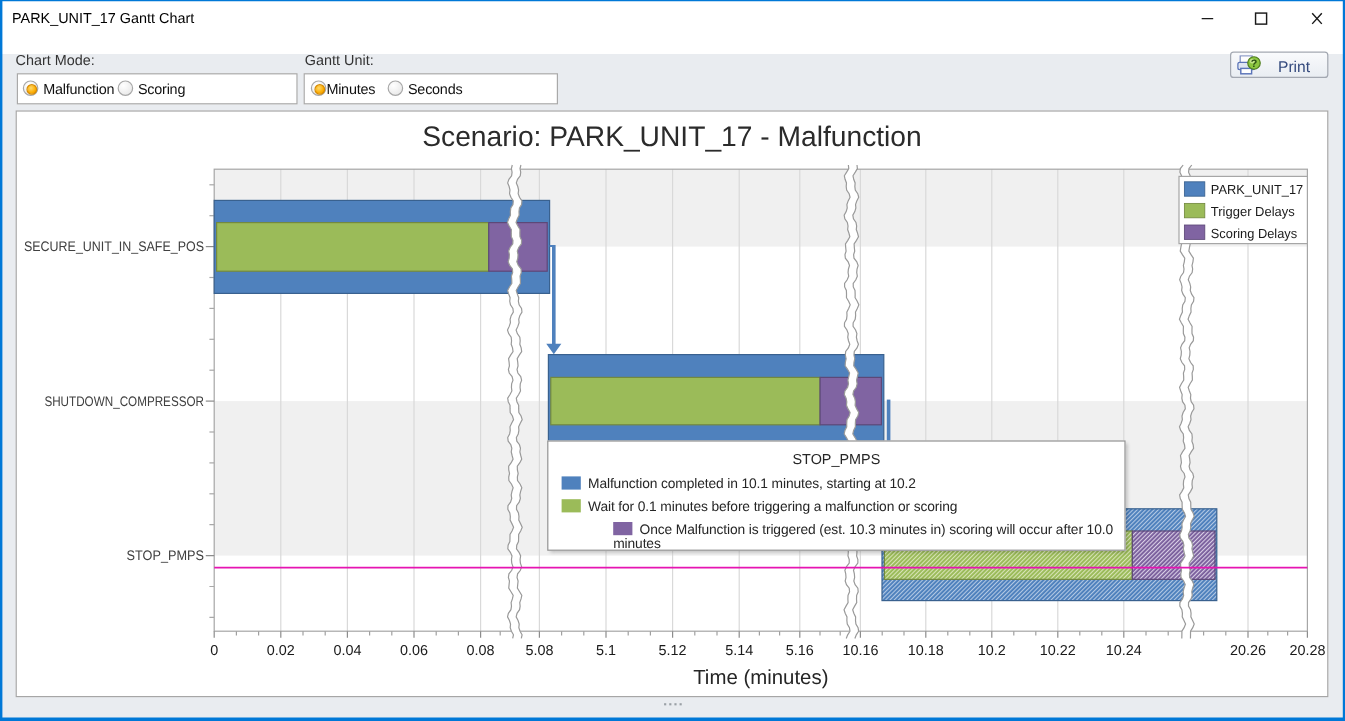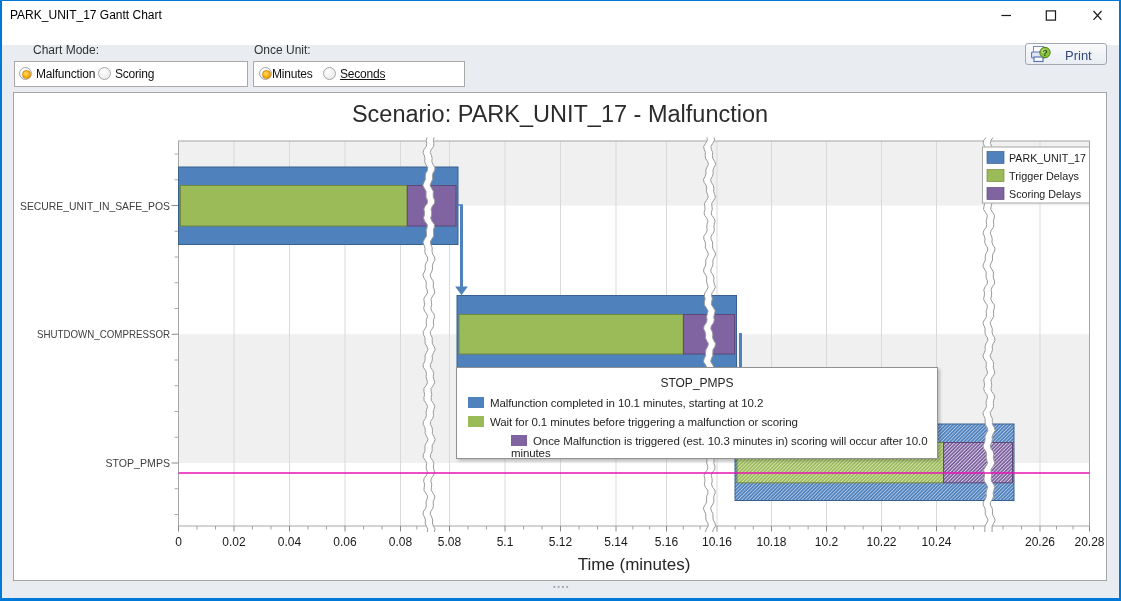--- a/index.html
+++ b/index.html
@@ -23,32 +23,32 @@
 <body>
 <div class="winborder"></div>
 <div class="titlebar">
     <div class="title">PARK_UNIT_17 Gantt Chart</div>
 <svg style="position:absolute;left:979px;top:0" width="142" height="30" xmlns="http://www.w3.org/2000/svg">
 <line x1="22.4" y1="15.5" x2="32" y2="15.5" stroke="#1a1a1a" stroke-width="1.2"></line>
 <rect x="67.3" y="10.9" width="9.2" height="9.2" fill="none" stroke="#1a1a1a" stroke-width="1.2"></rect>
 <path d="M114.5,11 L122.5,19.9 M122.5,11 L114.5,19.9" stroke="#1a1a1a" stroke-width="1.2"></path>
 </svg>
 </div>
-<div class="lbl" style="left:13px;top:43px;margin-left:20px;">Chart Mode:</div>
-<div class="lbl" style="left:254px;top:43px;">Once Unit:</div>
+<div class="lbl" style="left:13px;top:43px;">Chart Mode:</div>
+<div class="lbl" style="left:254px;top:43px;">Gantt Unit:</div>
 <div class="gbox" style="left:14px;top:61px;width:234px;height:26px;"></div>
 <div class="gbox" style="left:253px;top:61px;width:212px;height:26px;"></div>
 <div class="radio sel" style="left:19px;top:67px;"></div>
 <div class="rlab" style="left:36px;top:67px;">Malfunction</div>
 <div class="radio" style="left:98px;top:67px;"></div>
 <div class="rlab" style="left:115px;top:67px;">Scoring</div>
 <div class="radio sel" style="left:259px;top:67px;"></div>
 <div class="rlab" style="left:272px;top:67px;">Minutes</div>
 <div class="radio" style="left:323px;top:67px;"></div>
-<div class="rlab" style="left:340px;top:67px;text-decoration:underline;">Seconds</div>
+<div class="rlab" style="left:340px;top:67px;">Seconds</div>
 <div class="printbtn">
 <svg width="24" height="19" style="position:absolute;left:5px;top:2px" xmlns="http://www.w3.org/2000/svg">
 <rect x="2.5" y="0.5" width="10" height="6" fill="#fdfdfd" stroke="#7c8cbe" stroke-width="1"></rect>
 <rect x="0.5" y="6" width="14" height="6" rx="1.5" fill="#dfe6f2" stroke="#5b74b8" stroke-width="1.2"></rect>
 <rect x="3" y="11" width="9" height="4.5" fill="#ffffff" stroke="#5b74b8" stroke-width="1.2"></rect>
 <circle cx="14" cy="6.5" r="5.2" fill="#8cc63f" stroke="#4e7d1e" stroke-width="1"></circle>
 <circle cx="12.5" cy="5" r="2" fill="#c5e48e" opacity="0.9"></circle>
 <text x="14" y="10" font-size="9" font-family="Liberation Sans" fill="#2d5016" text-anchor="middle" font-weight="bold">?</text>
 </svg>
 <div class="printtxt">Print</div>

